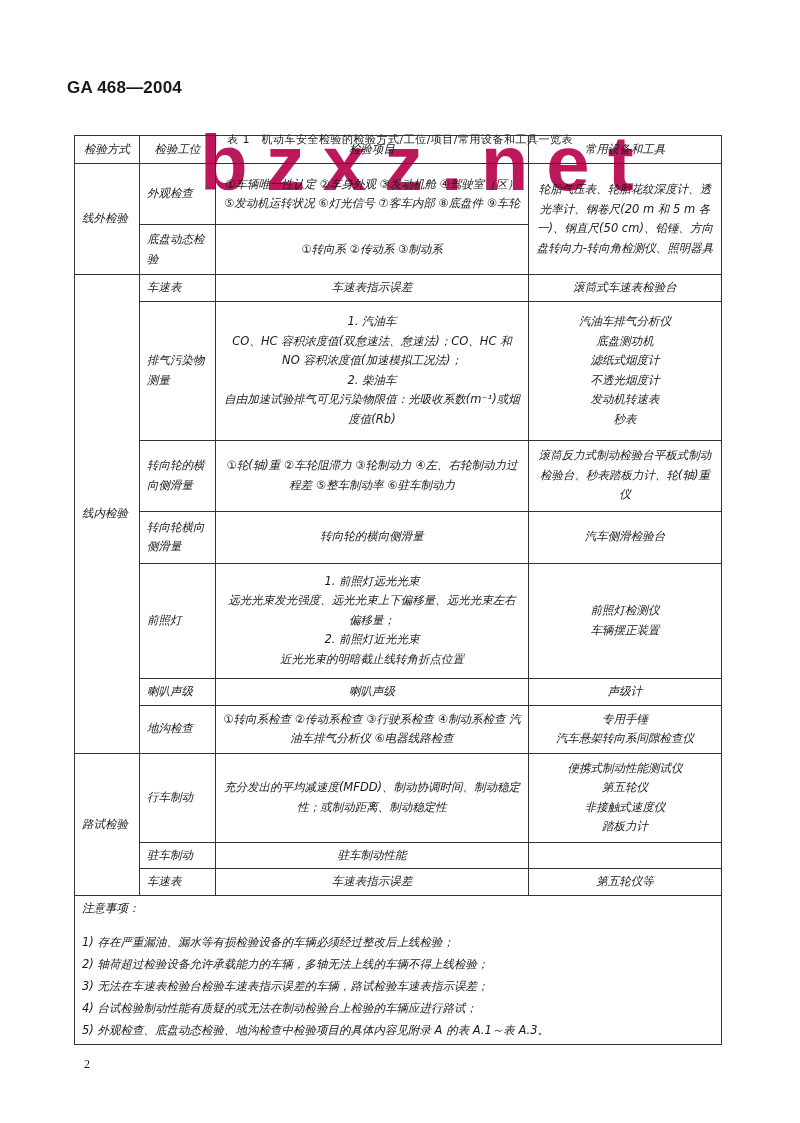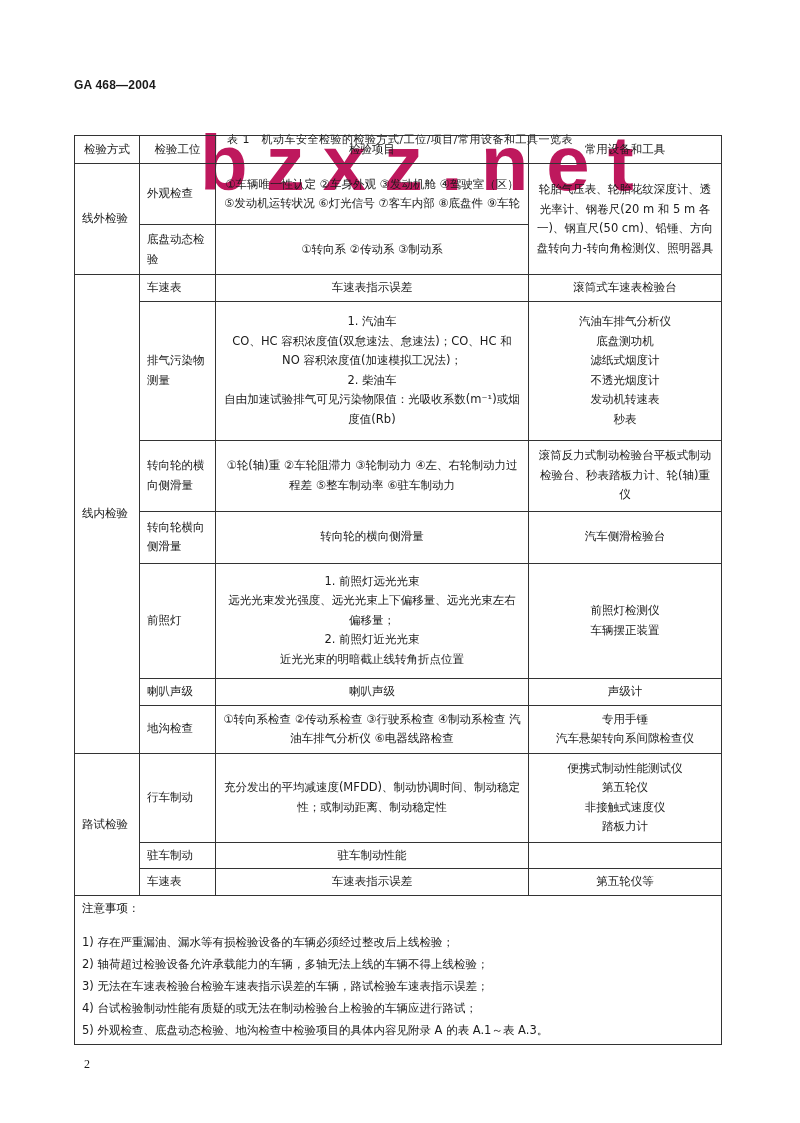--- a/index.html
+++ b/index.html
@@ -1,28 +1,28 @@
 <!DOCTYPE html>
 <html><head>
 <meta charset="utf-8">
 <style>
   html, body { margin: 0; padding: 0; background: #ffffff; }
   body { width: 800px; height: 1123px; position: relative; overflow: hidden;
          font-family: "DejaVu Sans", "Liberation Sans", sans-serif; color: #1a1a1a; }
-  .doc-id { position: absolute; left: 74px; top: 78px; font-size: 12px; font-weight: bold;
+  .doc-id { position: absolute; left: 67px; top: 78px; font-size: 17px; font-weight: bold;
             font-family: "Liberation Sans", sans-serif; letter-spacing: 0.2px; }
   .caption { position: absolute; left: 0; width: 800px; top: 132px; text-align: center;
              font-size: 11px; font-weight: normal; letter-spacing: 0.5px; }
   .watermark { position: absolute; left: 200px; top: 118px; font-size: 78px; font-weight: bold;
                color: #be185d; letter-spacing: 18px; font-family: "Liberation Sans", sans-serif;
                z-index: 0; white-space: nowrap; }
   table.main { position: absolute; left: 74px; top: 135px; width: 647px; border-collapse: collapse;
                z-index: 1; font-size: 11.5px; table-layout: fixed; }
   table.main td, table.main th { border: 1px solid #333; padding: 3px 7px; line-height: 19.5px;
-               vertical-align: middle; font-weight: normal; background: transparent; }
+               vertical-align: middle; font-weight: normal; background: transparent; font-style: italic; }
   table.main th { text-align: center; height: 21px; }
   td.method, td.station { }
   td.items, td.equip { text-align: center; }
   .line { display: block; }
   td.notes { padding: 8px 14px 10px 14px; }
   .notes-title { display: block; margin-bottom: 12px; }
   .note { display: block; line-height: 22px; }
   .page-num { position: absolute; left: 84px; top: 1057px; font-size: 12px;
               font-family: "Liberation Serif", serif; }
 </style>

